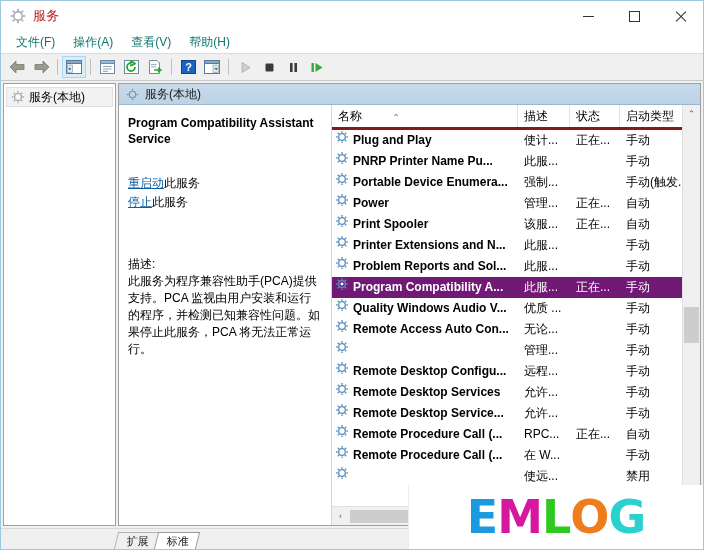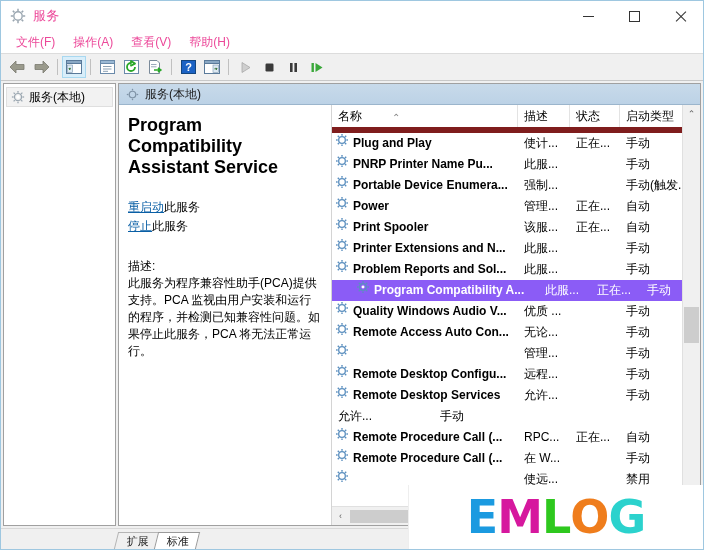--- a/index.html
+++ b/index.html
@@ -39,21 +39,21 @@
     width: 16px;
     height: 16px;
     margin-left: 9px;
     margin-right: 7px;
     position: relative;
     flex: 0 0 auto;
   }
   .gear-svg { display:block; }
   .title-text {
     font-size: 13px;
-    color: #ec4899;
+    color: #b91c1c;
     letter-spacing: 0.3px;
   }
   .win-buttons {
     position: absolute;
     right: 0;
     top: 0;
     height: 30px;
     display: flex;
   }
   .win-btn {
@@ -86,21 +86,21 @@
     height: 22px;
     background: #ffffff;
     display: flex;
     align-items: center;
     padding-left: 6px;
     flex: 0 0 auto;
   }
   .menu-item {
     padding: 2px 9px;
     font-size: 12px;
-    color: #ec4899;
+    color: #0f766e;
     cursor: default;
   }
 
   
   .toolbar {
     height: 26px;
     background: #f0f0f0;
     border-top: 1px solid #dcdcdc;
     border-bottom: 1px solid #c8c8c8;
     display: flex;
@@ -190,50 +190,50 @@
   .detail-col {
     width: 212px;
     flex: 0 0 auto;
     background: #ffffff;
     padding: 10px 10px 0 9px;
     box-sizing: border-box;
     overflow: hidden;
   }
   .detail-title {
     font-weight: bold;
-    font-size: 18px;
-    line-height: 21px;
-    margin-bottom: 20px;
+    font-size: 12px;
+    line-height: 16px;
+    margin-bottom: 27px;
   }
   .detail-link {
     color: #0a5fa5;
     text-decoration: underline;
     cursor: pointer;
     font-size: 12px;
   }
   .detail-link-row { line-height: 19px; font-size: 12px; }
-  .detail-desc-label { margin-top: 22px; font-size: 12px; line-height: 17px;}
+  .detail-desc-label { margin-top: 44px; font-size: 12px; line-height: 17px;}
   .detail-desc-text { font-size: 12px; line-height: 17px; }
 
   
   .list-col {
     flex: 1 1 auto;
     min-width: 0;
     background: #ffffff;
     border-left: 1px solid #d4d4d4;
     display: flex;
     flex-direction: column;
     position: relative;
   }
   .list-headrow {
     display: flex;
     height: 22px;
     flex: 0 0 auto;
     background: #ffffff;
-    border-bottom: 6px solid #7f1d1d;
+    border-bottom: 3px solid #7f1d1d;
     align-items: center;
     font-size: 12px;
     position: relative;
   }
   .hcell {
     height: 22px;
     line-height: 22px;
     box-sizing: border-box;
     border-right: 1px solid #e3e3e3;
     padding-left: 6px;
@@ -260,23 +260,22 @@
     position: relative;
   }
   .row {
     display: flex;
     height: 21px;
     align-items: center;
     font-size: 12px;
     white-space: nowrap;
   }
   .row.selected {
-    background: #8b5cf6;
+    background: #701a75;
     color: #ffffff;
-    padding-left: 21px;
   }
   .cell {
     height: 21px;
     line-height: 21px;
     box-sizing: border-box;
     padding-left: 6px;
     overflow: hidden;
     white-space: nowrap;
   }
   .cell.name {
@@ -907,20 +906,39 @@
   </g>
   <circle cx="8" cy="8" r="1.7" fill="#ffffff"></circle>
                     </svg></span>
                   <span>Remote Desktop Services</span>
                 </div>
                 <div class="cell col-desc">允许...</div>
                 <div class="cell col-status"></div>
                 <div class="cell col-start">手动</div>
               </div>
               <div class="row">
+                <div class="cell name col-name">
+                  <span class="svc-ico"><svg width="14" height="14" viewBox="0 0 16 16">
+  <g stroke="#5b8fbf" stroke-width="1.5" fill="none">
+                        <circle cx="8" cy="8" r="3.8"></circle>
+                      </g>
+  <g stroke="#5b8fbf" stroke-width="1.6">
+    <line x1="8" y1="1.2" x2="8" y2="3"></line>
+                        <line x1="8" y1="13" x2="8" y2="14.8"></line>
+    <line x1="1.2" y1="8" x2="3" y2="8"></line>
+                        <line x1="13" y1="8" x2="14.8" y2="8"></line>
+    <line x1="3.2" y1="3.2" x2="4.5" y2="4.5"></line>
+                        <line x1="11.5" y1="11.5" x2="12.8" y2="12.8"></line>
+    <line x1="12.8" y1="3.2" x2="11.5" y2="4.5"></line>
+                        <line x1="4.5" y1="11.5" x2="3.2" y2="12.8"></line>
+  </g>
+  <circle cx="8" cy="8" r="1.7" fill="#ffffff"></circle>
+                    </svg></span>
+                  <span>Remote Desktop Service...</span>
+                </div>
                 <div class="cell col-desc">允许...</div>
                 <div class="cell col-status"></div>
                 <div class="cell col-start">手动</div>
               </div>
               <div class="row">
                 <div class="cell name col-name">
                   <span class="svc-ico"><svg width="14" height="14" viewBox="0 0 16 16">
   <g stroke="#5b8fbf" stroke-width="1.5" fill="none">
                         <circle cx="8" cy="8" r="3.8"></circle>
                       </g>

